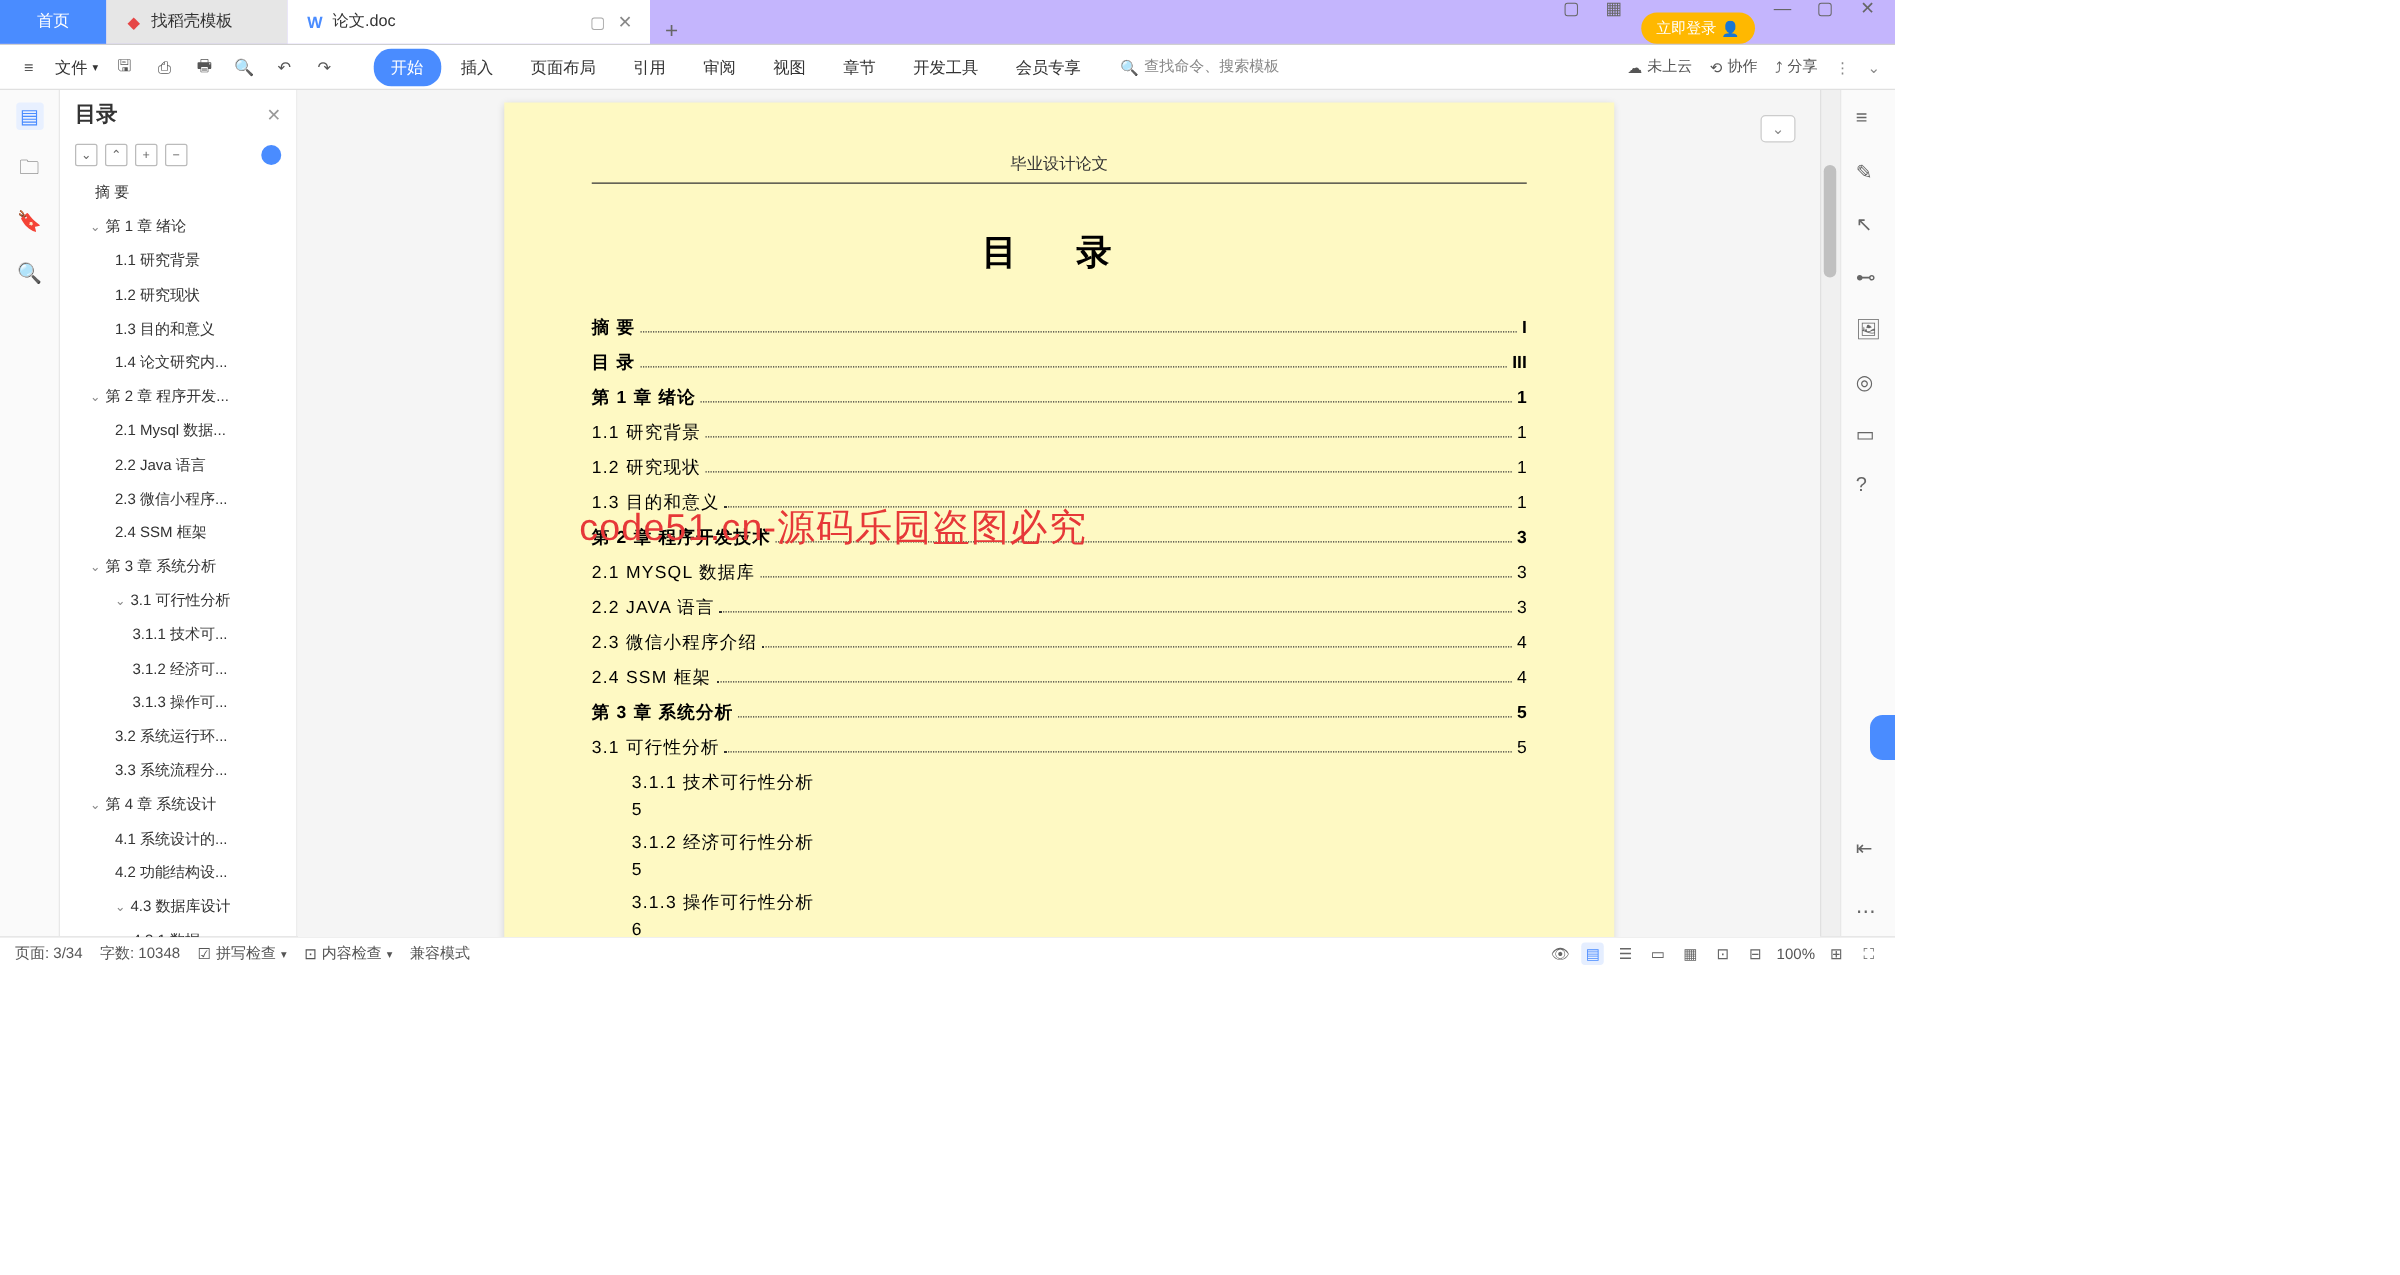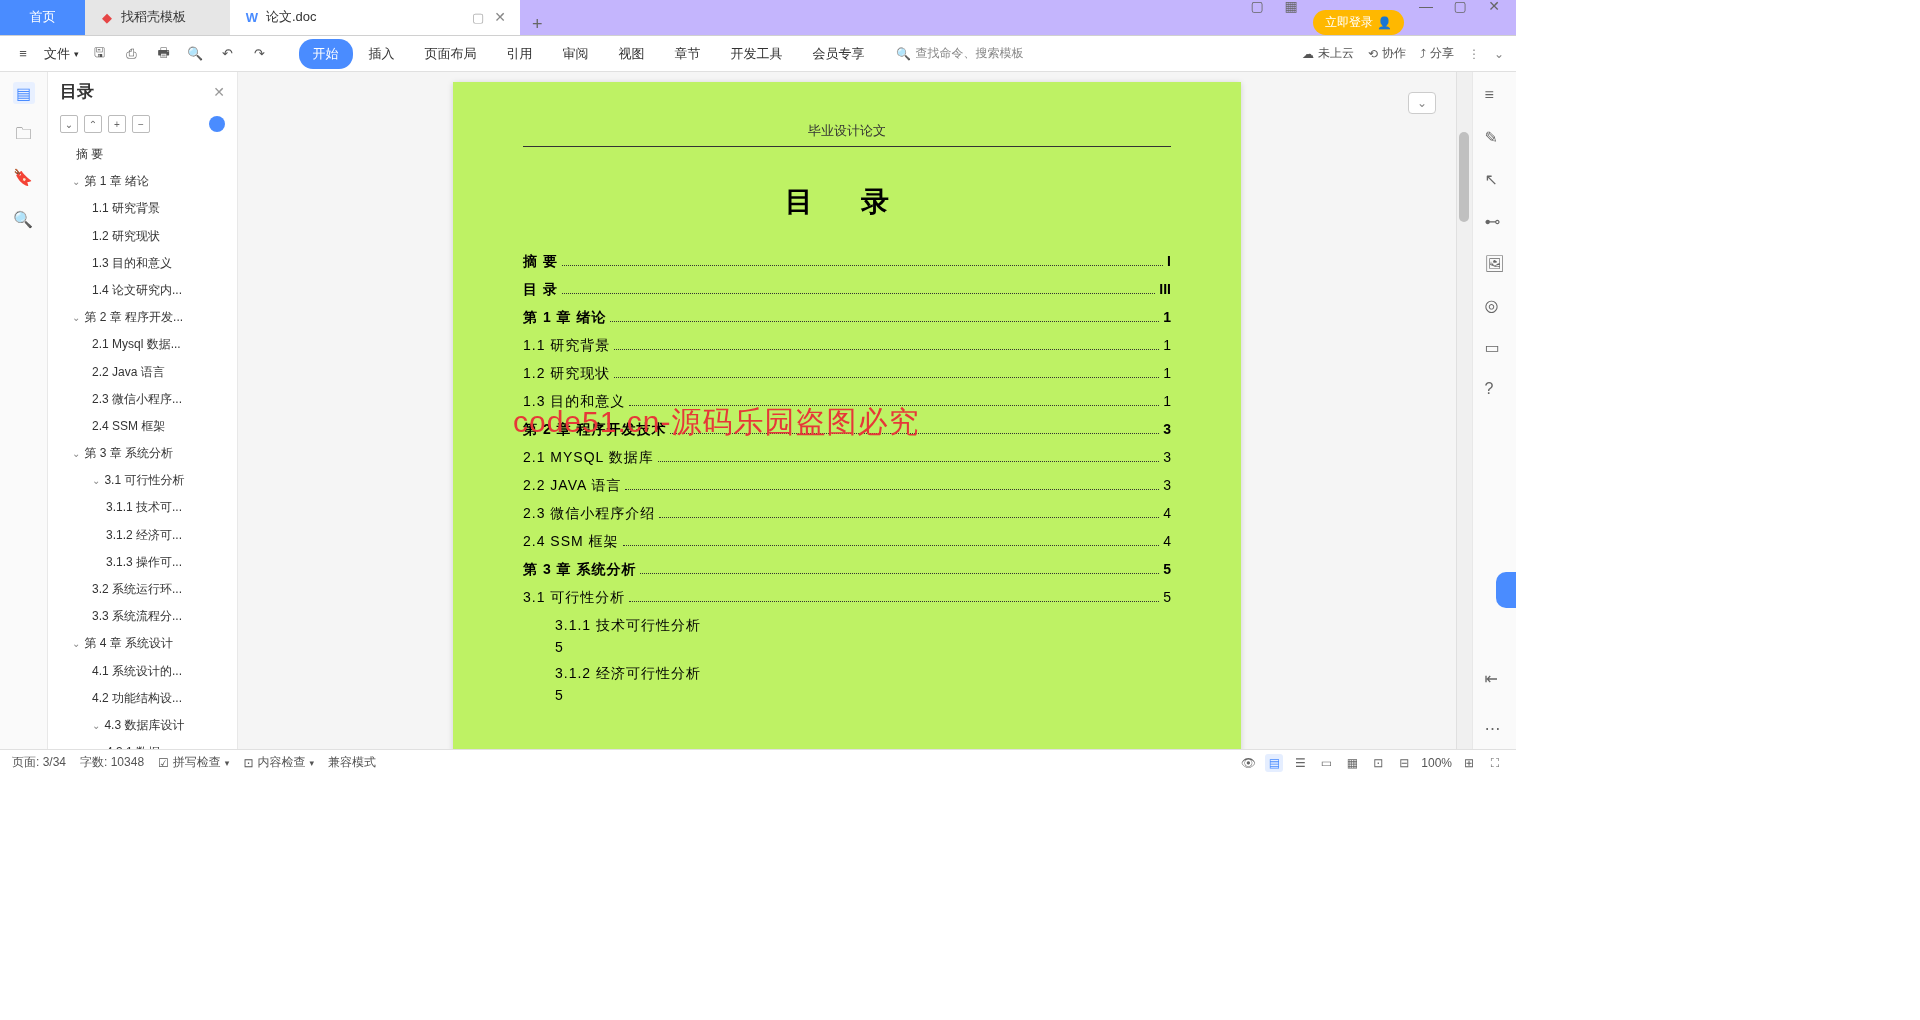--- a/index.html
+++ b/index.html
@@ -47,21 +47,21 @@
 .outline-list { flex: 1; overflow-y: auto; font-size: 12px; color: #333; padding-bottom: 10px; }
 .ol-item { padding: 4px 10px; white-space: nowrap; overflow: hidden; text-overflow: ellipsis; cursor: pointer; line-height: 1.6; }
 .ol-l0 { padding-left: 28px; }
 .ol-l1 { padding-left: 24px; }
 .ol-l2 { padding-left: 44px; }
 .ol-l3 { padding-left: 58px; }
 .ol-caret::before { content: "⌄"; font-size: 10px; color: #888; margin-right: 4px; display: inline-block; }
 
 
 .doc-area { flex: 1; background: #f5f5f5; display: flex; justify-content: center; overflow: auto; position: relative; padding-top: 10px; }
-.page { width: 788px; background: #bef264; box-shadow: 0 1px 6px rgba(0,0,0,0.15); padding: 40px 70px; position: relative; min-height: 700px; }
+.page { width: 888px; background: #fef9c3; box-shadow: 0 1px 6px rgba(0,0,0,0.15); padding: 40px 70px; position: relative; min-height: 700px; }
 .page-hdr { text-align: center; font-size: 13px; color: #333; padding-bottom: 6px; border-bottom: 1px solid #333; margin-bottom: 36px; }
 .page-title { text-align: center; font-size: 28px; font-weight: 700; letter-spacing: 20px; margin-bottom: 32px; }
 .toc-line { display: flex; align-items: baseline; margin-bottom: 10px; font-size: 14px; }
 .toc-label { white-space: nowrap; letter-spacing: 1px; }
 .toc-dots { flex: 1; border-bottom: 1.5px dotted #333; margin: 0 4px 3px; }
 .toc-page { white-space: nowrap; }
 .toc-bold { font-weight: 700; }
 .toc-sub { padding-left: 28px; flex-direction: column; }
 .watermark { position: absolute; top: 320px; left: 60px; font-size: 30px; color: #e63838; font-weight: 500; pointer-events: none; letter-spacing: 1px; }
 
@@ -285,20 +285,25 @@
           <div class="toc-line toc-sub">
             <span class="toc-label">3.1.1 技术可行性分析</span>
             <span class="toc-dots"></span>
             <span class="toc-page">5</span>
           </div>
           <div class="toc-line toc-sub">
             <span class="toc-label">3.1.2 经济可行性分析</span>
             <span class="toc-dots"></span>
             <span class="toc-page">5</span>
           </div>
+          <div class="toc-line toc-sub">
+            <span class="toc-label">3.1.3 操作可行性分析</span>
+            <span class="toc-dots"></span>
+            <span class="toc-page">6</span>
+          </div>
         </div>
       <div class="watermark">code51.cn-源码乐园盗图必究</div>
     </div>
     <div class="doc-float">⌄</div>
   </div>
 
   <div class="right-scroll">
     <div class="scroll-thumb"></div>
   </div>
 

